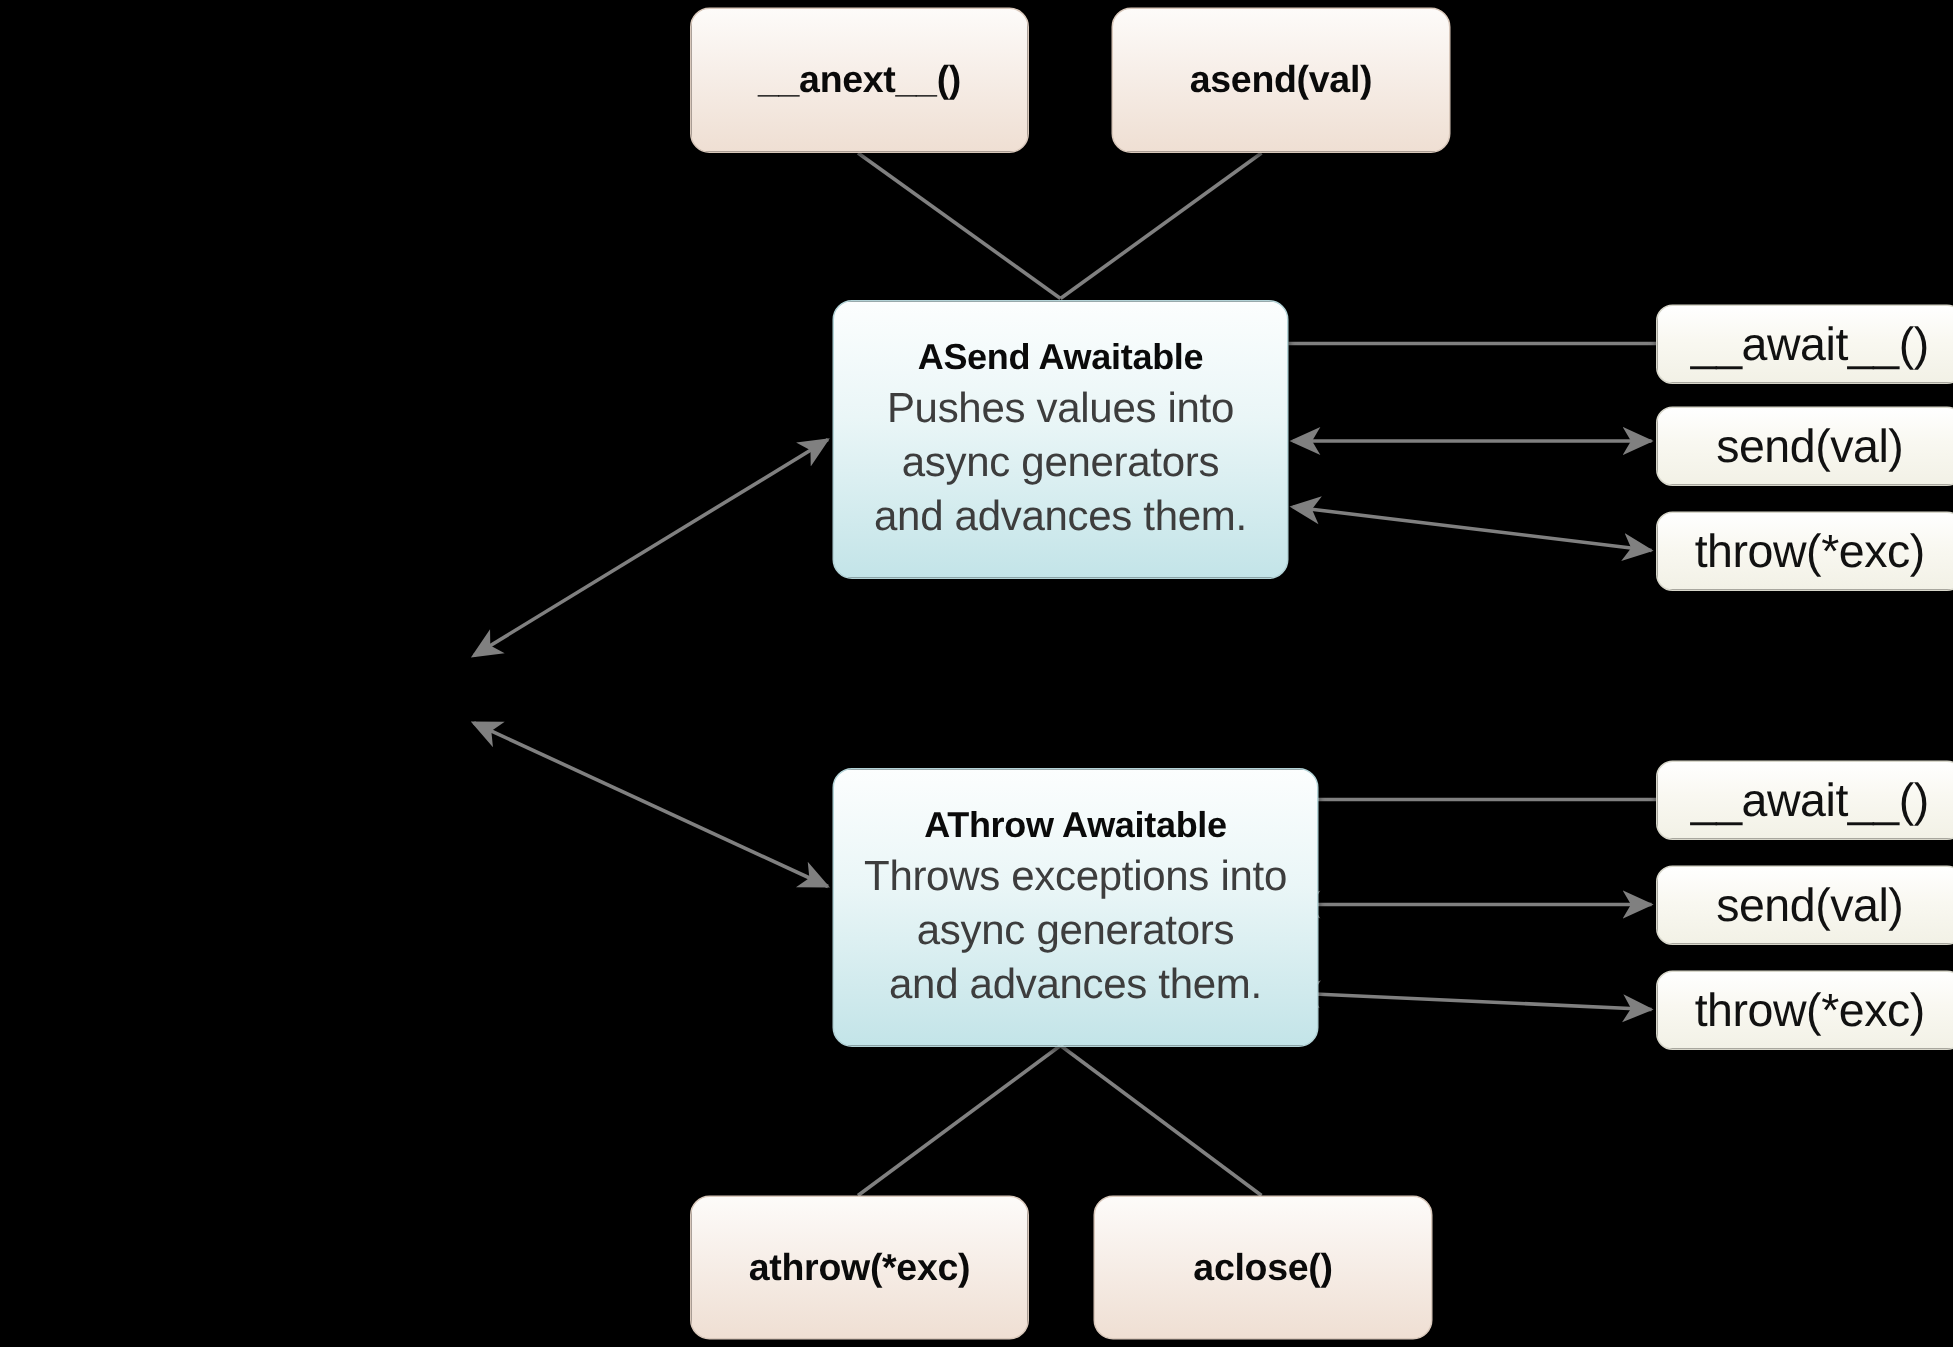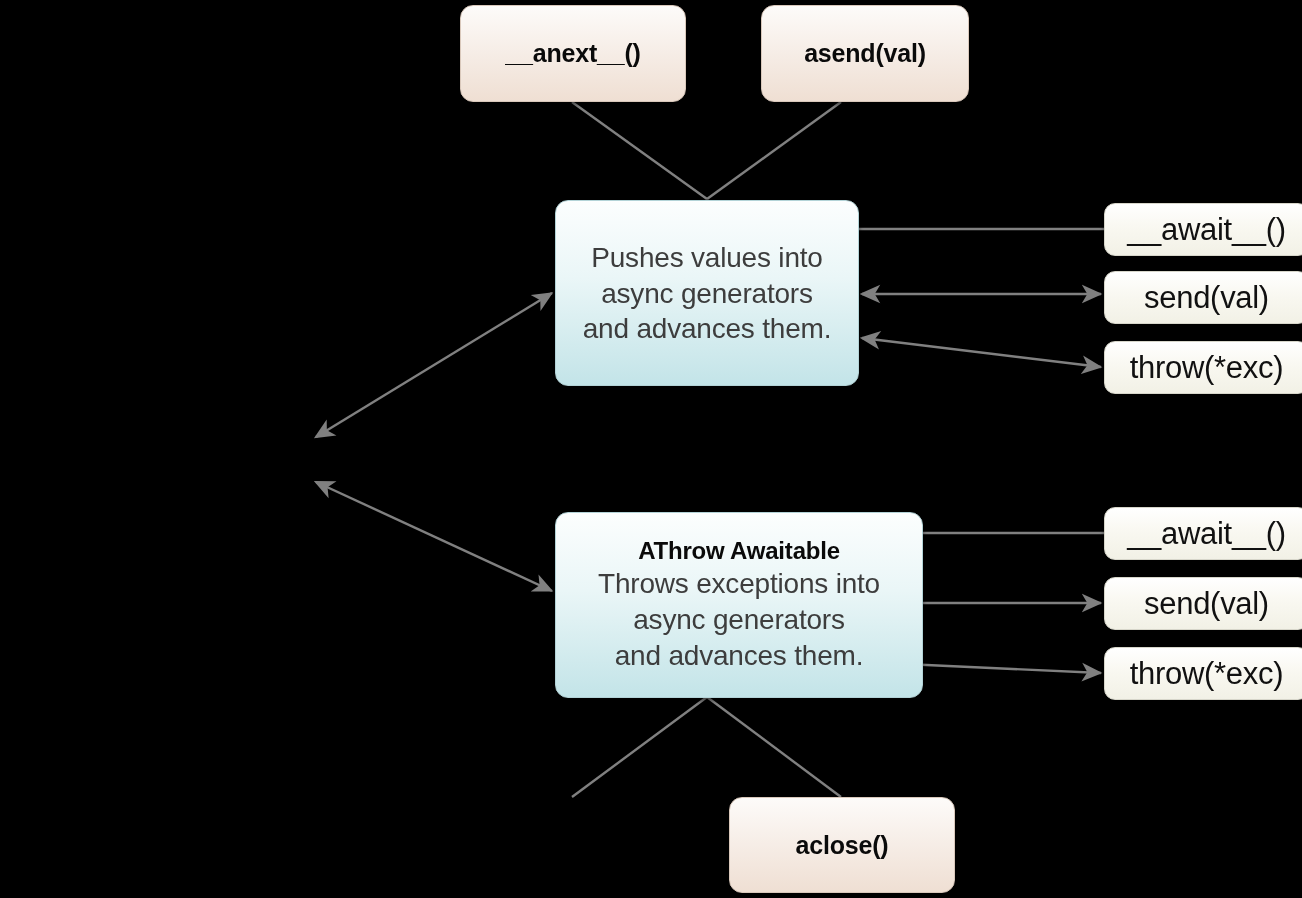--- a/index.html
+++ b/index.html
@@ -120,32 +120,33 @@
 
     <path d="M859,533 L1104,533" stroke="#808080" stroke-width="2.4" fill="none"></path>
     <path d="M862,603 L1101,603" stroke="#808080" stroke-width="2.4" fill="none" marker-start="url(#ah-start)" marker-end="url(#ah-end)"></path>
     <path d="M862,662 L1101,673" stroke="#808080" stroke-width="2.4" fill="none" marker-start="url(#ah-start)" marker-end="url(#ah-end)"></path>
   </svg>
 
   <div class="node peach" style="left:460px; top:5px; width:226px; height:97px;">
     <div class="title">__anext__()</div>
   </div>
 
-  <div class="node peach" style="left:761px; top:5px; width:208px; height:97px;align-items:center;">
+  <div class="node peach" style="left:741px; top:5px; width:226px; height:97px;align-items:center;">
     <div class="title">asend(val)</div>
   </div>
 
 
   <div class="node blue" style="left:555px; top:200px; width:304px; height:186px;">
+    <div class="head">ASend Awaitable</div>
     <div class="desc">Pushes values into
 async generators
 and advances them.</div>
   </div>
 
-  <div class="node blue" style="left:555px; top:512px; width:368px; height:186px;justify-content:center;">
+  <div class="node blue" style="left:555px; top:512px; width:324px; height:186px;justify-content:center;">
     <div class="head">AThrow Awaitable</div>
     <div class="desc">Throws exceptions into
 async generators
 and advances them.</div>
   </div>
 
   <div class="node ivory" style="left:1104px; top:203px; width:205px; height:53px;">
     <div class="title">__await__()</div>
   </div>
   <div class="node ivory" style="left:1104px; top:271px; width:205px; height:53px;">
@@ -158,17 +159,20 @@
   <div class="node ivory" style="left:1104px; top:507px; width:205px; height:53px;">
     <div class="title">__await__()</div>
   </div>
   <div class="node ivory" style="left:1104px; top:577px; width:205px; height:53px;">
     <div class="title">send(val)</div>
   </div>
   <div class="node ivory" style="left:1104px; top:647px; width:205px; height:53px;">
     <div class="title">throw(*exc)</div>
   </div>
 
+  <div class="node peach" style="left:460px; top:797px; width:226px; height:96px;">
+    <div class="title">athrow(*exc)</div>
+  </div>
   <div class="node peach" style="left:729px; top:797px; width:226px; height:96px;align-items:center;">
     <div class="title">aclose()</div>
   </div>
 
 </div>
 
 </body></html>

